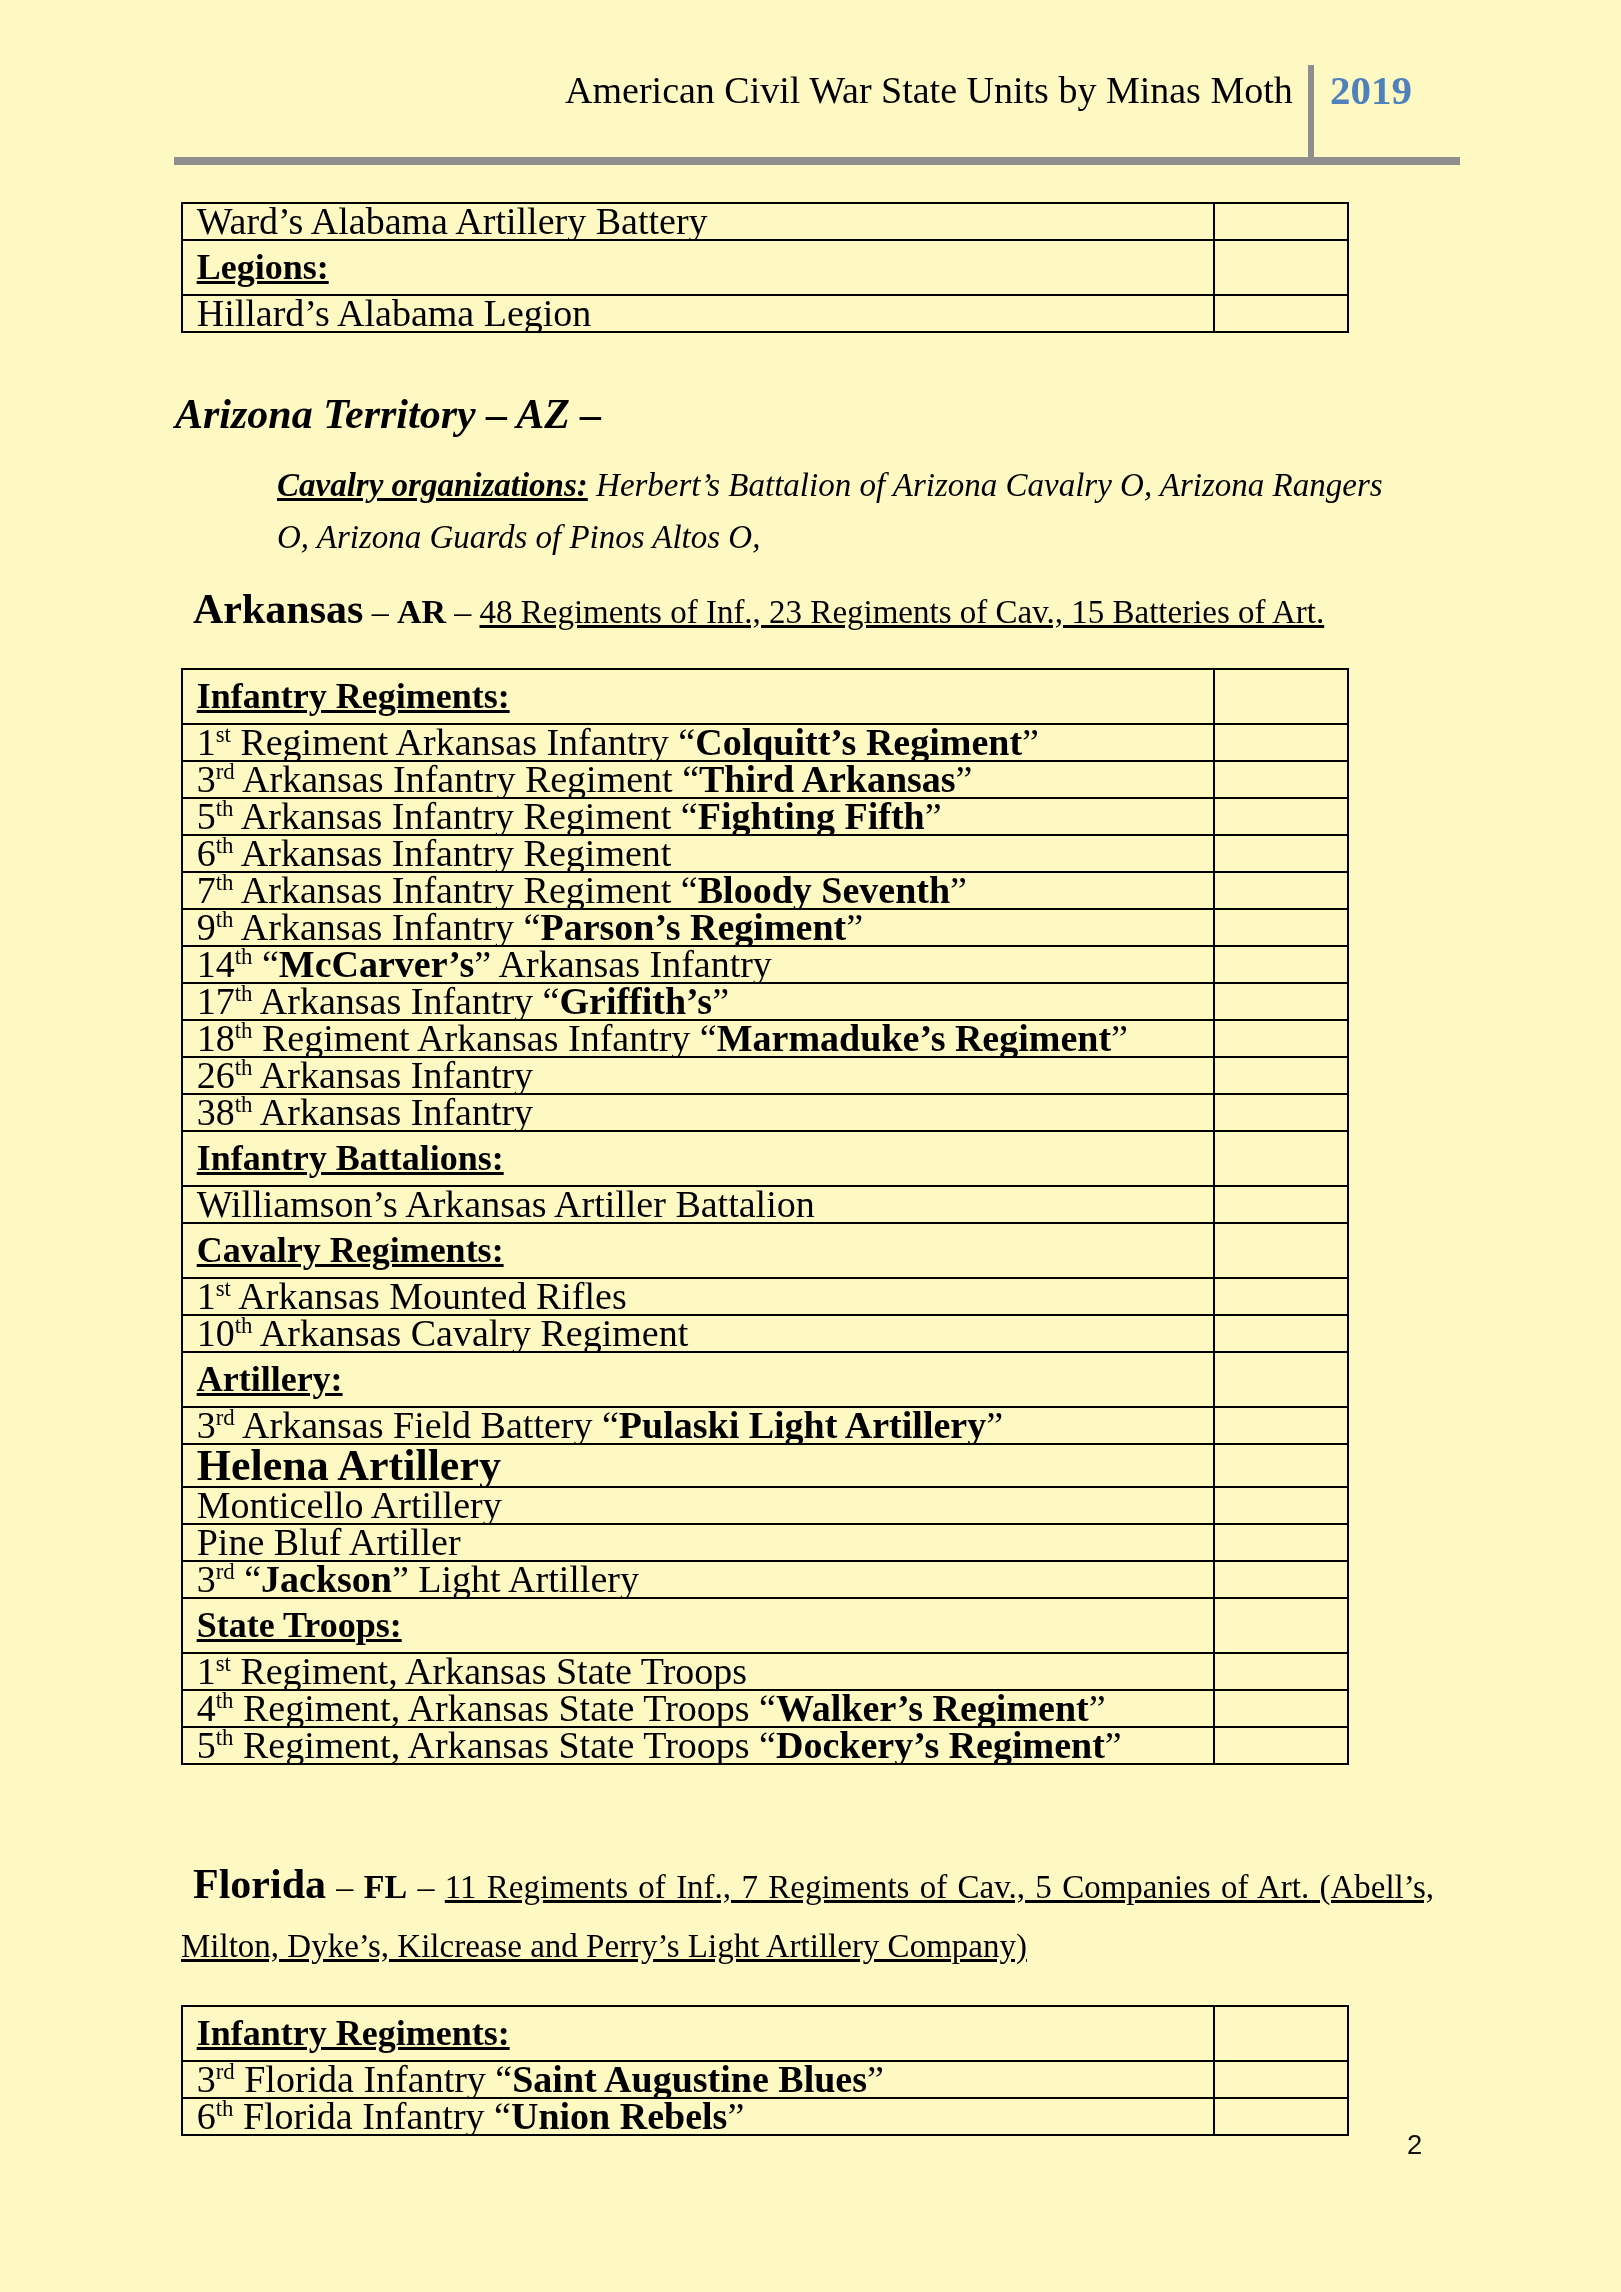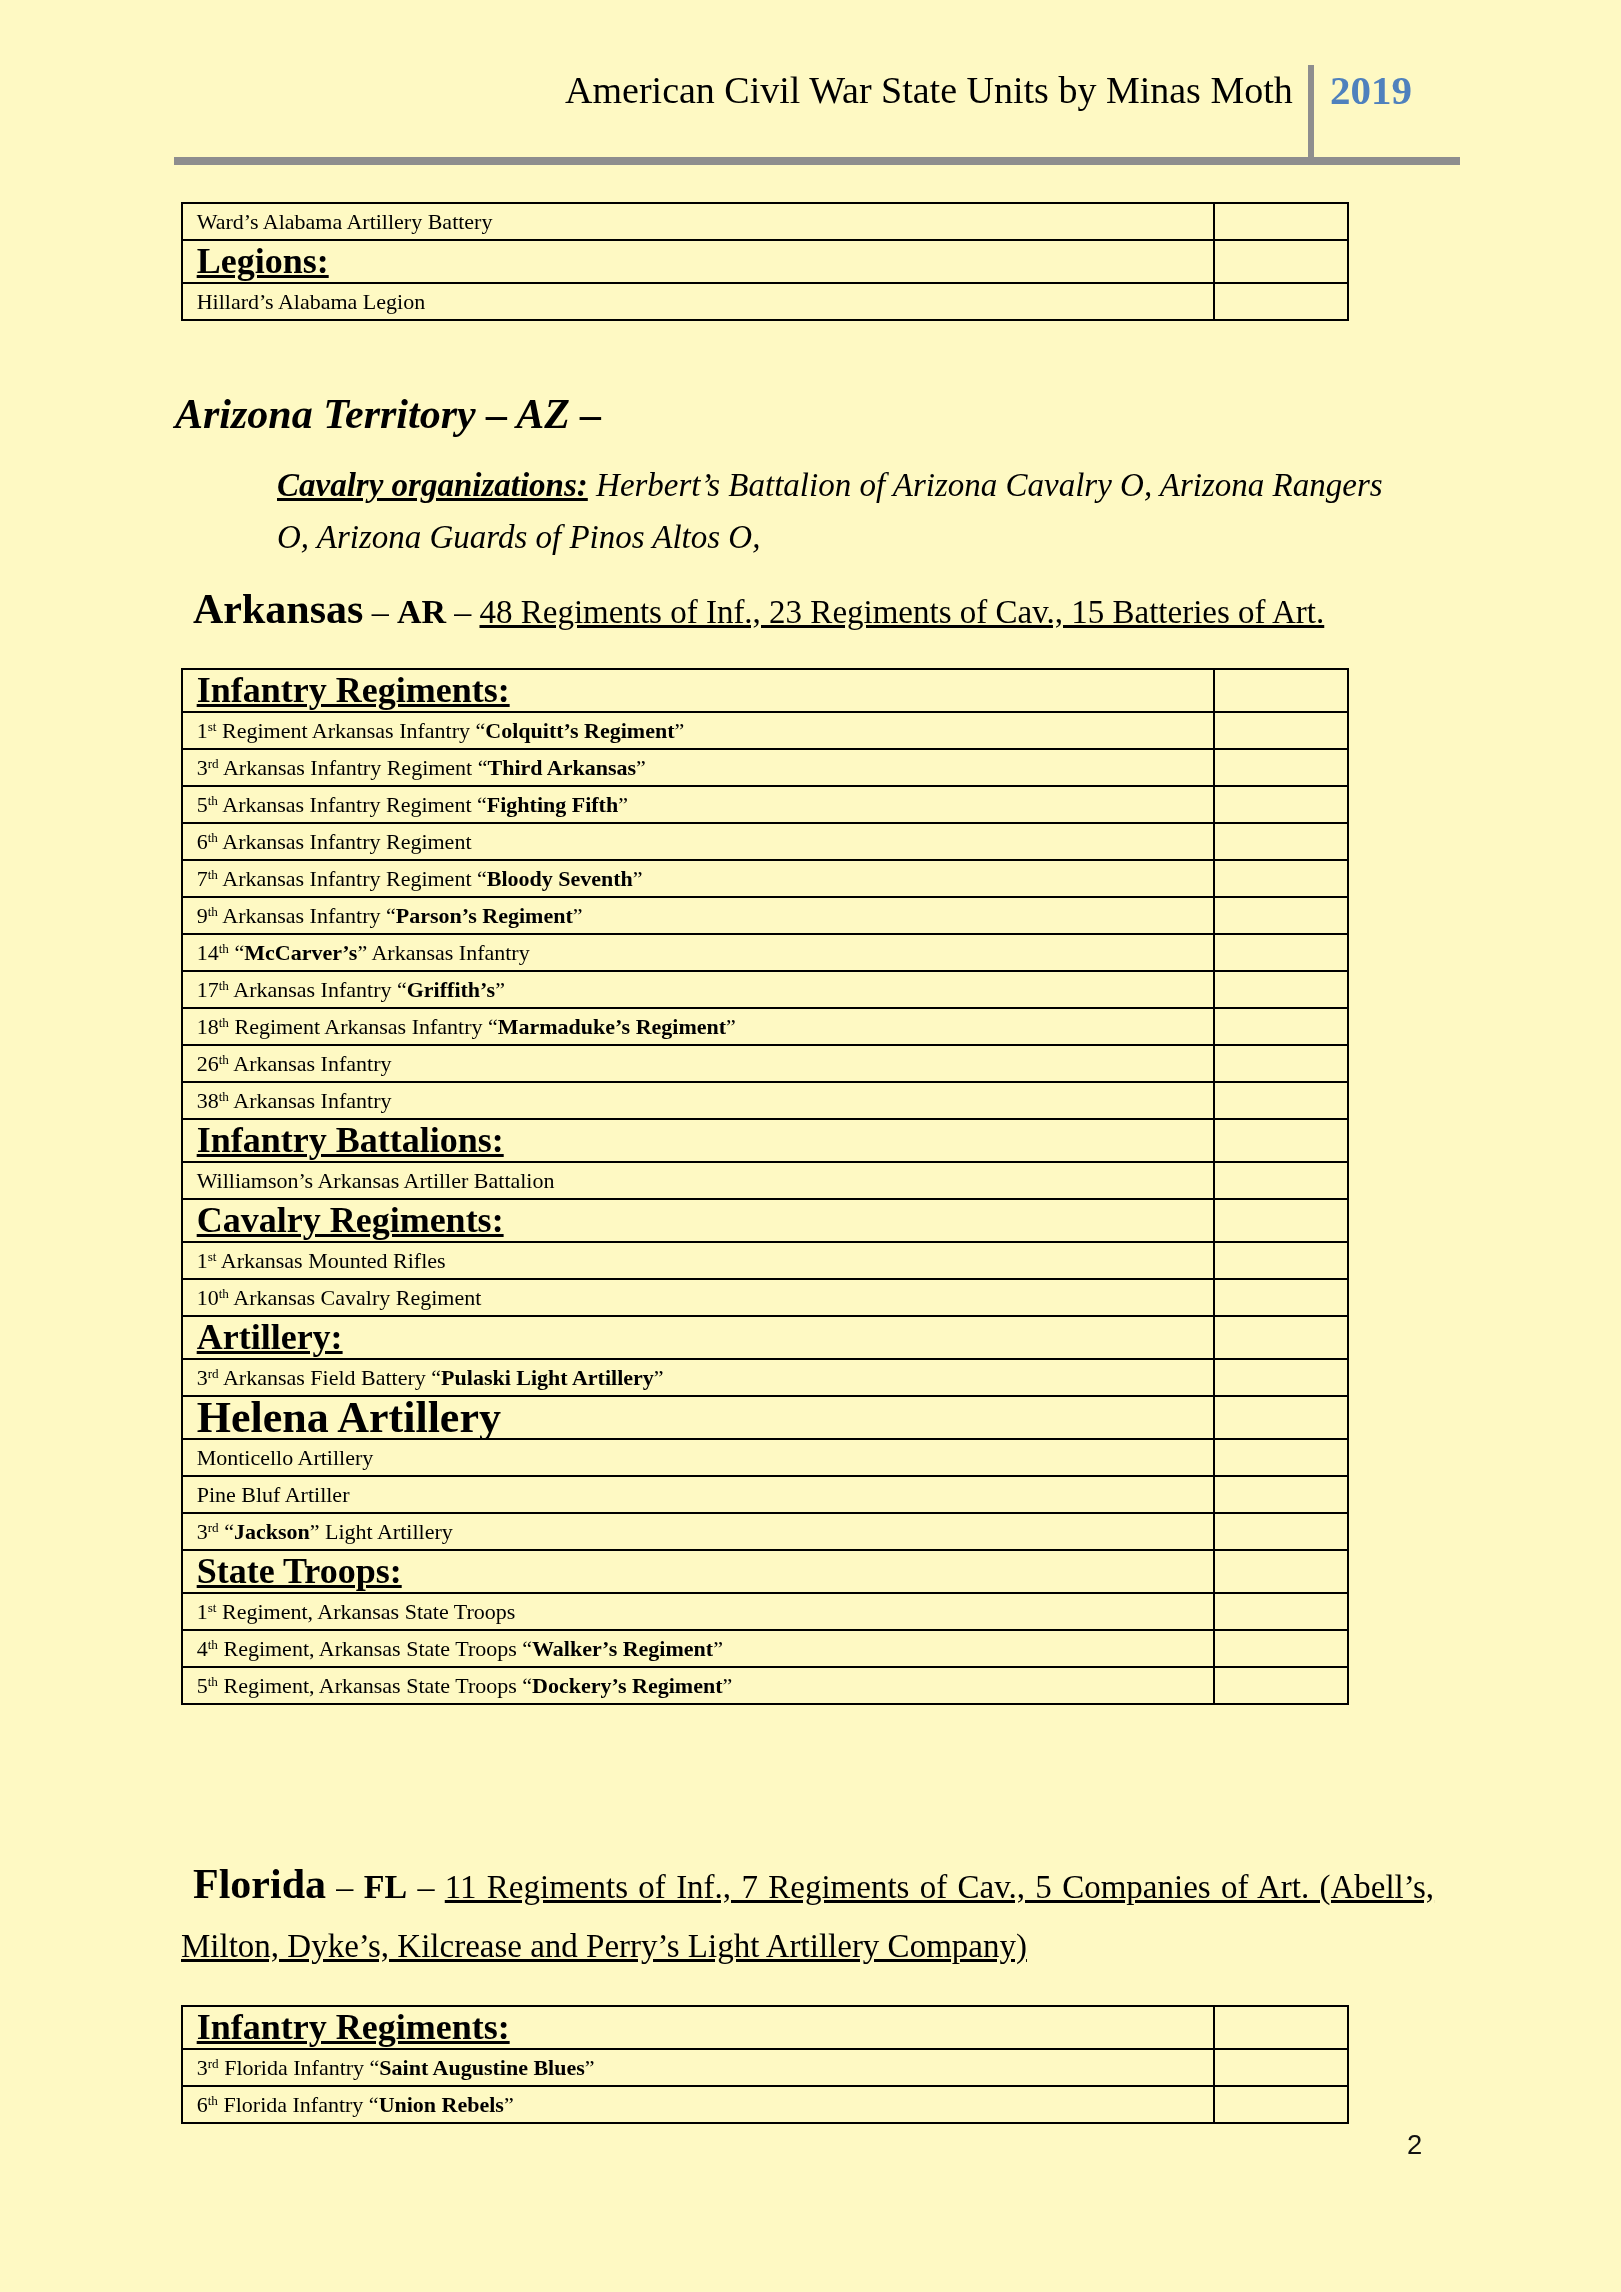--- a/index.html
+++ b/index.html
@@ -39,22 +39,22 @@
     border:2.9px solid #000;
   }
   table.units td{
     border:2px solid #000;
     padding:0 0 0 13.7px;
     vertical-align:middle;
     overflow:hidden;white-space:nowrap;
   }
   td.tail-cell{padding:0;}
   tr.item{height:37px;}
-  tr.item td.main-cell{font-size:22px;line-height:33px;margin-top:20px;}
-  tr.section{height:43px;}
+  tr.item td.main-cell{font-size:38px;line-height:33px;margin-top:20px;}
+  tr.section{height:55px;}
   tr.section td.main-cell{
     font-size:36px;line-height:39px;font-weight:bold;
     text-decoration:underline;text-decoration-thickness:2.9px;
   }
   tr.boldhead{height:43px;}
   tr.boldhead td.main-cell{font-size:44px;line-height:39px;font-weight:bold;}
   sup{
     font-size:0.6em;line-height:0;position:relative;top:-0.55em;
     vertical-align:baseline;letter-spacing:0;
   }

